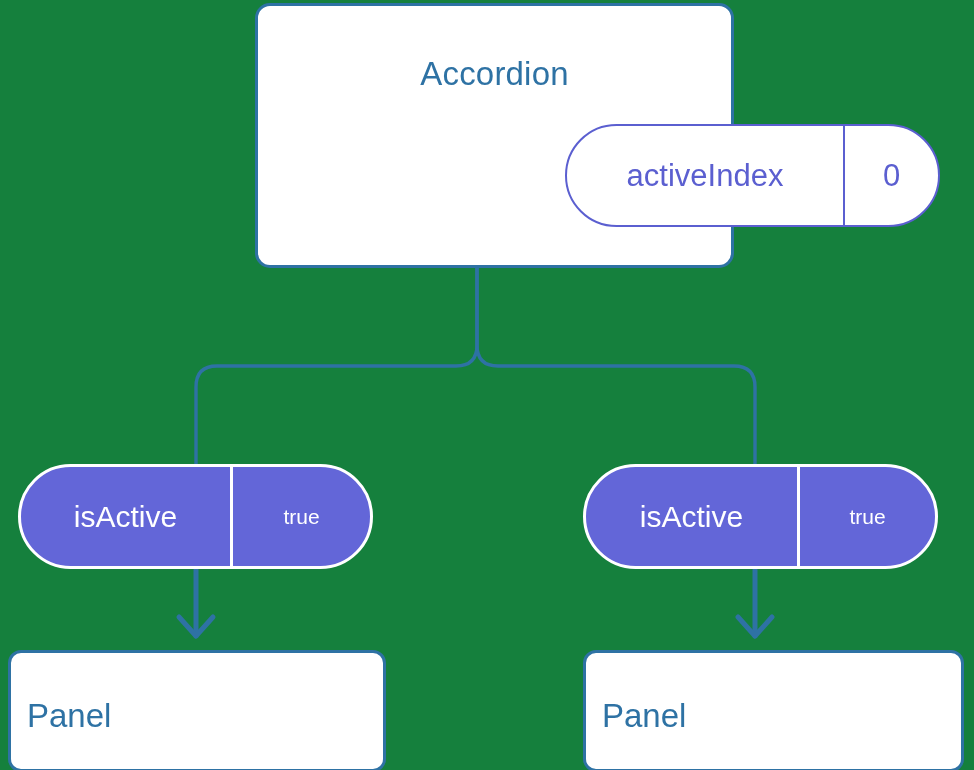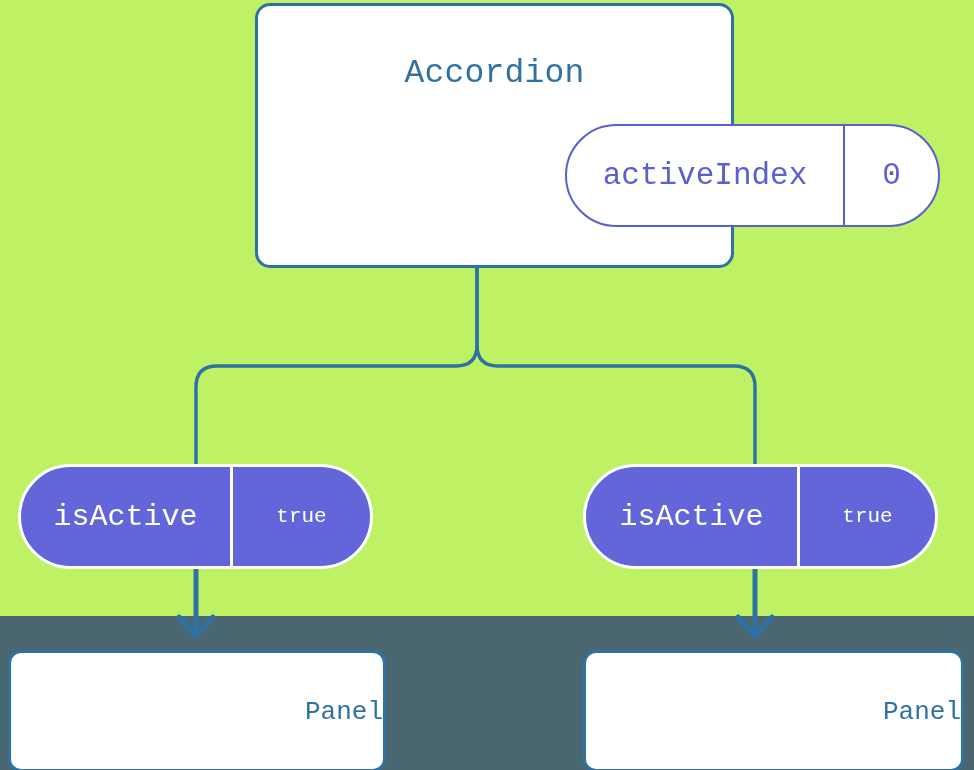--- a/index.html
+++ b/index.html
@@ -9,23 +9,22 @@
   body {
     width: 974px;
     height: 770px;
     overflow: hidden;
     font-family: "Liberation Sans", sans-serif;
     background: #4a6670;
   }
   #canvas {
     position: relative;
     width: 974px;
-    height: 616px;
-    background: #bef264;
-    font-family: Liberation Mono, monospace;
+    height: 770px;
+    background: #15803d;
   }
 
   
   #connectors {
     position: absolute;
     left: 0;
     top: 0;
     width: 974px;
     height: 770px;
     z-index: 1;
@@ -134,22 +133,22 @@
     border-radius: 13px;
     z-index: 2;
   }
   #panel-left  { left: 8px;   width: 378px; }
   #panel-right { left: 583px; width: 381px; }
   .panel-label {
     position: absolute;
     left: 16px;
     right: 0;
     top: 44px;
-    text-align: right;
-    font-size: 26px;
+    text-align: left;
+    font-size: 33px;
     color: #2e72a4;
     white-space: nowrap;
   }
 </style>
 </head>
 <body>
 
 <div id="canvas">
 
   <svg id="connectors" viewBox="0 0 974 770" width="974" height="770">

